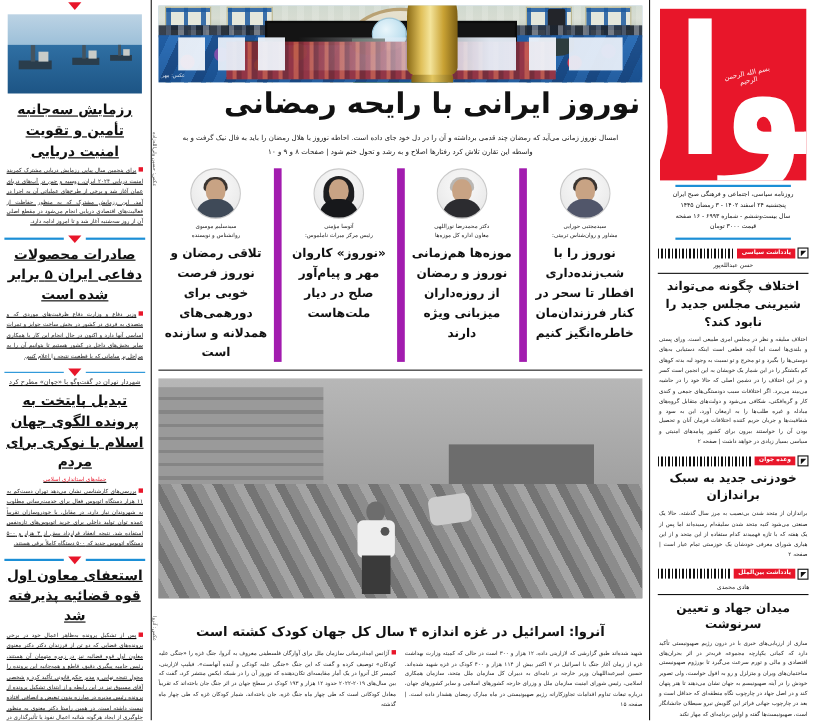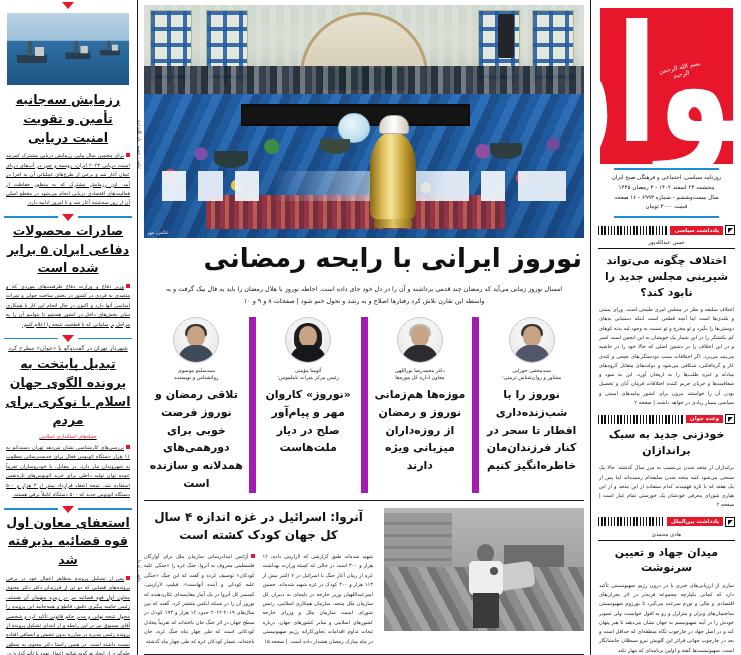--- a/index.html
+++ b/index.html
@@ -327,23 +327,23 @@
     margin-bottom: 4px;
   }
   .pcard-quote {
     font-size: 11px; font-weight: 700; color: #111;
     line-height: 1.62;
   }
 
   .center-divider { height: 1px; background: #1a1a1a; margin: 7px 2px 0; }
 
   .gaza {
-    display: flex; flex-direction: row;
+    display: flex; flex-direction: column;
     margin-top: 7px; padding: 0 2px;
-    gap: 11px;
+    gap: 21px;
   }
   .gaza-photo {
     flex: 0 0 200px; height: 123px;
     position: relative; overflow: hidden;
     background: linear-gradient(to bottom, #b9b7b2 0%, #a09e99 55%, #8d8b86 100%);
     filter: grayscale(1);
   }
   .gz-rubble {
     position: absolute; left: 0; right: 0; bottom: 0; height: 52%;
     background:

